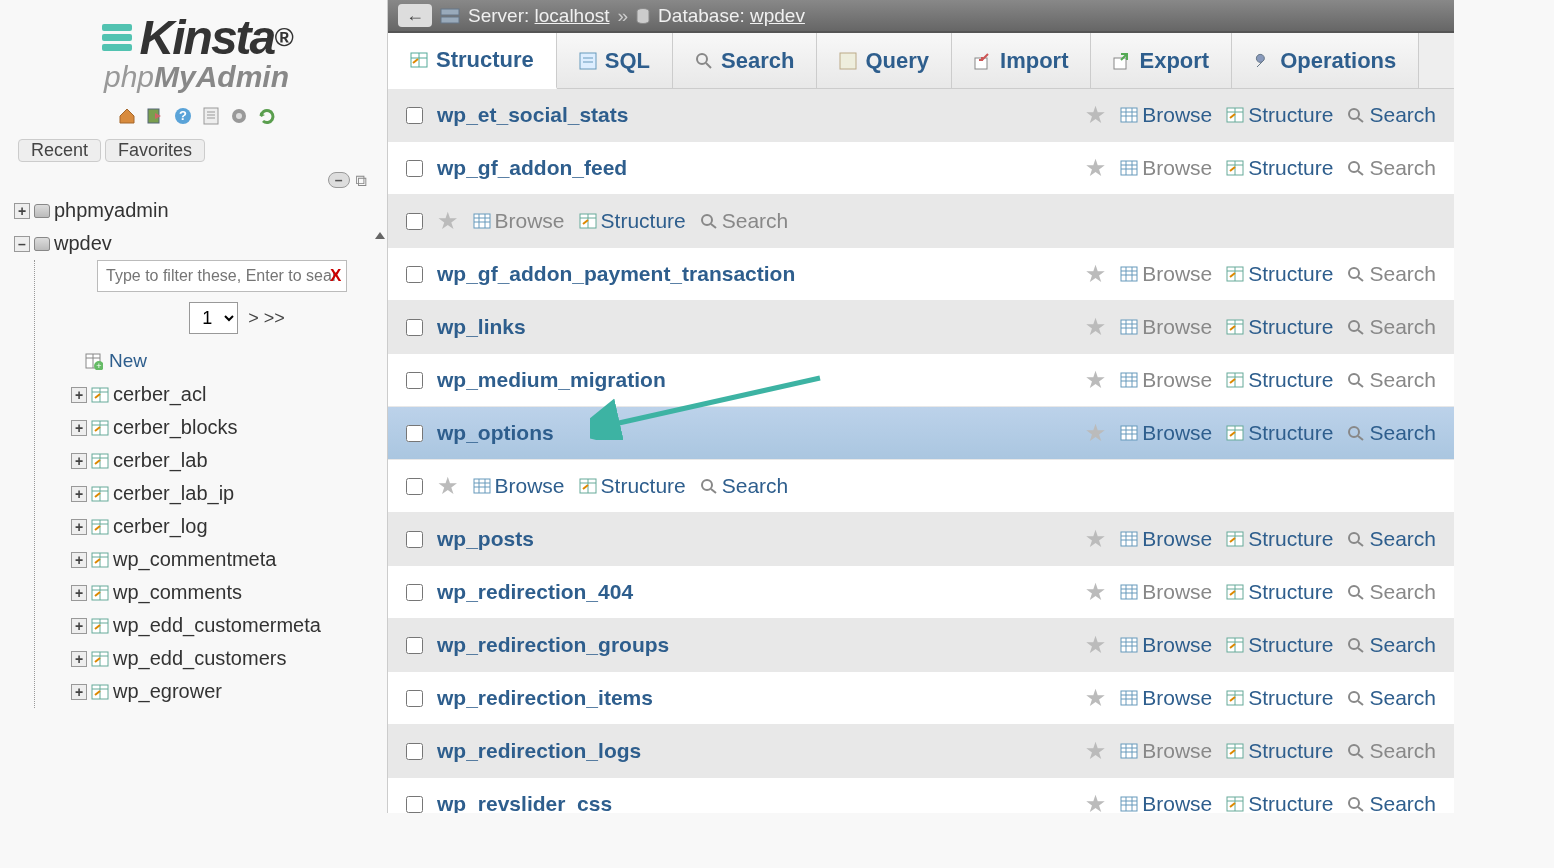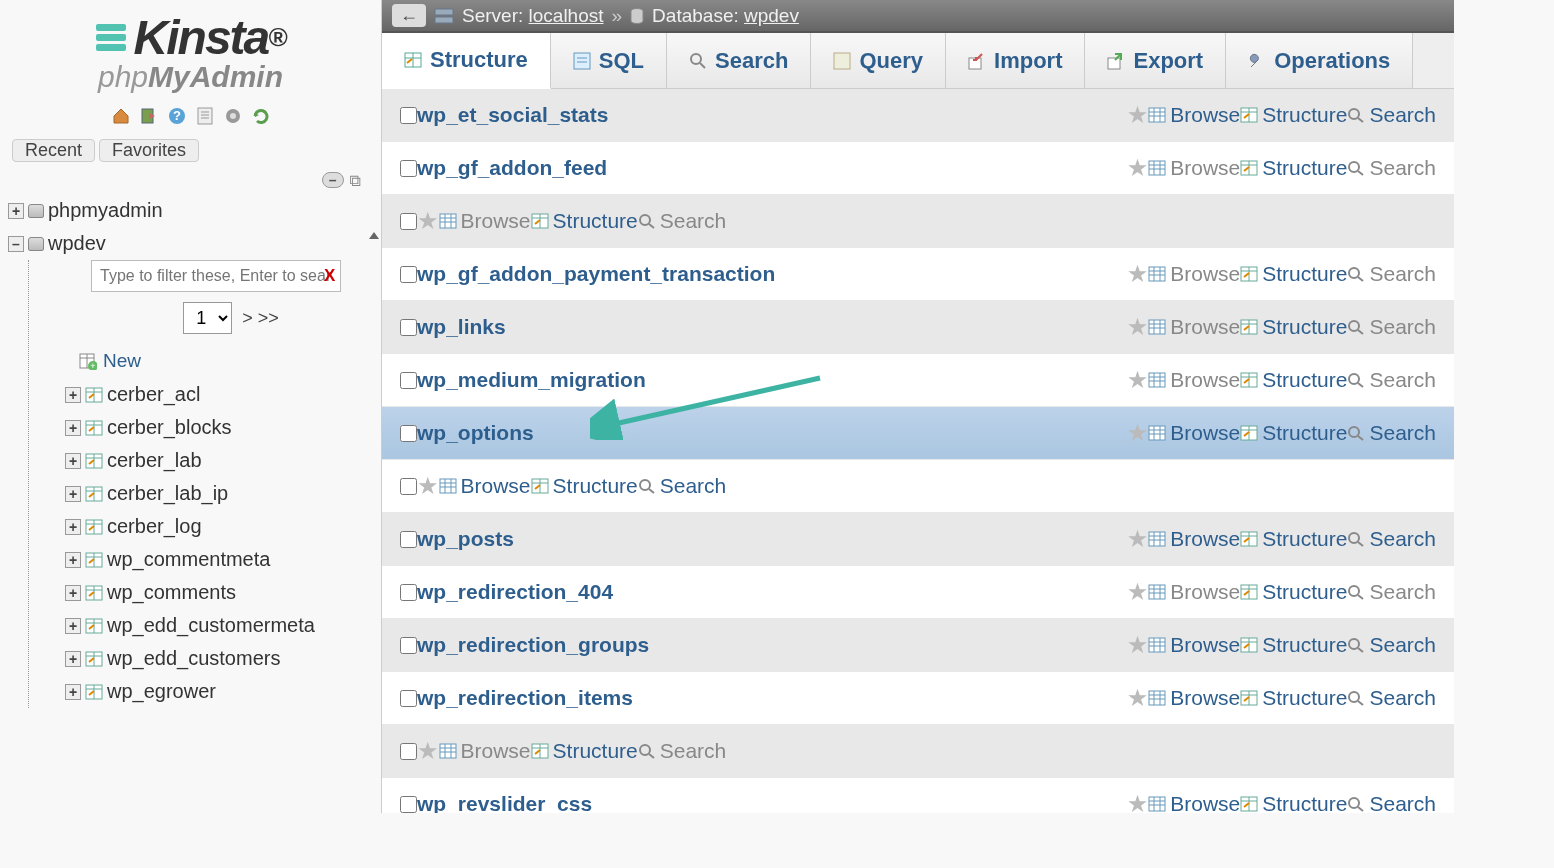--- a/index.html
+++ b/index.html
@@ -1,21 +1,21 @@
 <!DOCTYPE html>
 <html><head>
   <meta charset="utf-8">
   <style>
     * { box-sizing: border-box; margin: 0; padding: 0; }
     body { font-family: Arial, sans-serif; font-size: 18px; color: #333; background: #f8f8f8; overflow: hidden; }
     
     .app { display: flex; height: 813px; width: 1454px; }
     
     
-    .sidebar { width: 382px; background: #f8f8f8; border-right: 1px solid #ccc; display: flex; flex-direction: column; overflow: hidden; position: relative; }
+    .sidebar { width: 382px; background: #f8f8f8; border-right: 1px solid #ccc; display: flex; flex-direction: column; overflow: hidden; position: relative; margin-left: 6px; }
     .scroll-arrow { width: 0; height: 0; border-left: 5px solid transparent; border-right: 5px solid transparent; border-bottom: 7px solid #666; position: absolute; top: 232px; right: 2px; }
     
     .logo-area { padding: 10px 0 5px; text-align: center; }
     .kinsta-logo { display: flex; align-items: center; justify-content: center; font-size: 48px; font-weight: 900; color: #333; font-style: italic; letter-spacing: -2px; }
     .kinsta-bars { display: inline-flex; flex-direction: column; gap: 3px; margin-right: 8px; }
     .kinsta-bar { width: 30px; height: 7px; background: #52C3B1; border-radius: 2px; }
     .pma-logo { font-size: 30px; color: #888; margin-top: -5px; }
     .pma-logo .php { color: #999; font-style: italic; font-weight: normal; }
     .pma-logo .my { color: #888; font-style: italic; font-weight: bold; }
     .pma-logo .admin { color: #888; font-style: italic; font-weight: bold; }
@@ -50,21 +50,21 @@
     .bc-back { background: #ddd; color: #444; padding: 1px 8px; border-radius: 4px; cursor: pointer; font-size: 18px; }
     .bc-sep { color: #ccc; }
     .bc-link { color: #f0f0f0; cursor: pointer; }
     .bc-link u { text-decoration: underline; }
     
     .tabs { display: flex; background: #eee; border-bottom: 1px solid #ccc; }
     .tab { padding: 14px 22px; display: flex; align-items: center; gap: 8px; font-size: 22px; font-weight: bold; color: #2e5e8d; border-right: 1px solid #ccc; cursor: pointer; background: linear-gradient(#f8f8f8, #e8e8e8); }
     .tab.active { background: #fff; border-bottom: 2px solid #fff; margin-bottom: -1px; }
     
     .table-list { flex: 1; overflow: auto; }
-    .trow { display: flex; align-items: center; padding: 12px 18px; border-bottom: 1px solid #e8e8e8; gap: 0; }
+    .trow { display: flex; align-items: center; padding: 12px 18px; border-bottom: 1px solid #e8e8e8; gap: 14px; }
     .trow.odd { background: #e8e8e8; }
     .trow.hl { background: linear-gradient(#bcd2ea, #aac6e0); }
     .trow input[type=checkbox] { width: 17px; height: 17px; }
     .trow .tname { flex: 1; color: #2e5e8d; font-weight: bold; font-size: 21px; cursor: pointer; }
     .trow .star { color: #bbb; font-size: 24px; cursor: pointer; }
     .trow .action { color: #2e5e8d; font-size: 21px; cursor: pointer; display: flex; align-items: center; gap: 4px; }
     .trow.odd .action, .trow.even .action.dis { color: #888; }
     .trow.odd .action { color: #2e5e8d; }
     .dis { color: #888 !important; }
     
@@ -717,20 +717,21 @@
     <span class="action ">
       <svg width="18" height="16">
               <circle cx="7" cy="7" r="5" fill="none" stroke="#888" stroke-width="2"></circle>
               <line x1="11" y1="11" x2="16" y2="15" stroke="#888" stroke-width="2"></line>
             </svg>
       Search
     </span>
         </div>
         <div class="trow odd">
     <input type="checkbox" style="">
+    <span class="tname">wp_redirection_logs</span>
     <span class="star">★</span>
     <span class="action dis">
       <svg width="18" height="16">
               <rect x="1" y="1" width="16" height="14" fill="#fff" stroke="#69b"></rect>
               <line x1="1" y1="5" x2="17" y2="5" stroke="#69b"></line>
               <line x1="1" y1="9" x2="17" y2="9" stroke="#69b"></line>
               <line x1="6" y1="1" x2="6" y2="15" stroke="#69b"></line>
               <line x1="12" y1="1" x2="12" y2="15" stroke="#69b"></line>
             </svg>
       Browse

